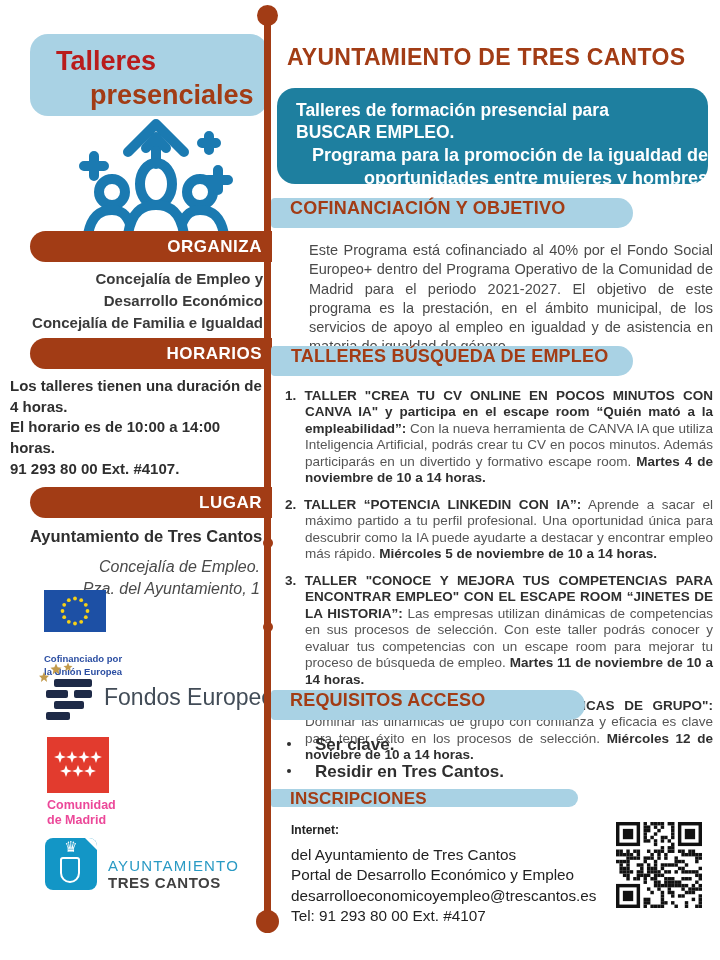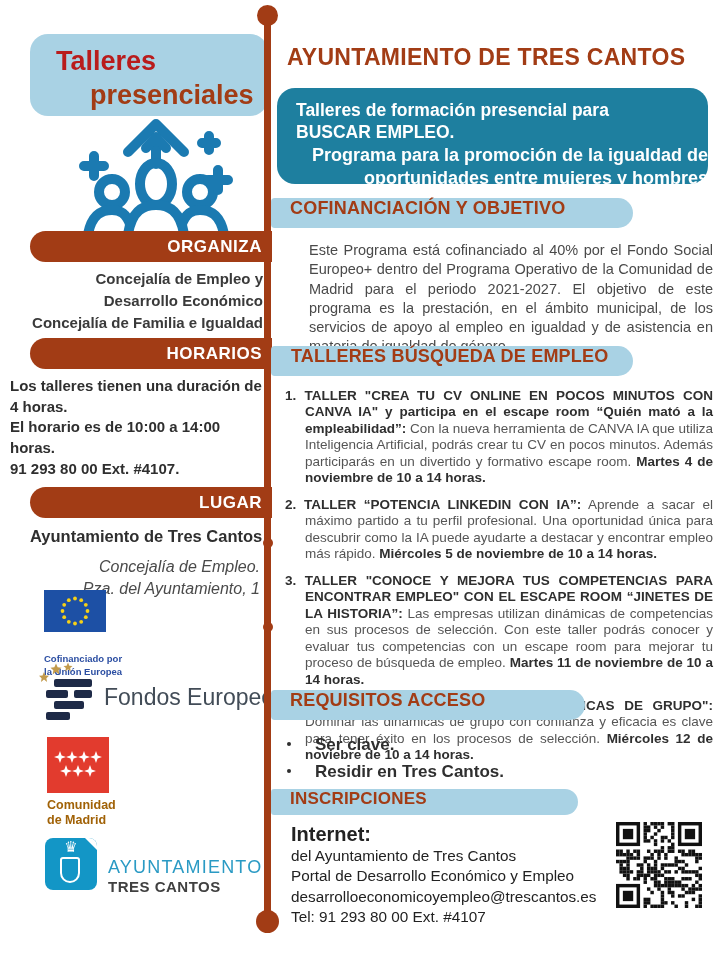--- a/index.html
+++ b/index.html
@@ -32,59 +32,59 @@
   .org-lines{position:absolute;left:0;top:268px;width:263px;text-align:right;font-weight:bold;font-size:15px;line-height:1.45;color:#3a3a3a;}
   .horarios-text{position:absolute;left:10px;top:376px;width:254px;font-weight:bold;font-size:15px;line-height:1.38;color:#2f2f2f;}
   .lugar-venue{position:absolute;left:30px;top:527px;font-weight:bold;font-size:16.5px;color:#2f2f2f;}
   .lugar-address{position:absolute;left:0;top:556px;width:260px;text-align:right;font-style:italic;font-size:16px;line-height:1.35;color:#4a4a4a;}
 
   .eu-logo{position:absolute;left:44px;top:590px;}
   .eu-caption{position:absolute;left:44px;top:637px;font-size:9.5px;font-weight:bold;color:#2b4ea2;line-height:1.35;margin-top:16px;}
   .fondos-logo{position:absolute;left:34px;top:663px;}
   .fondos-label{position:absolute;left:104px;top:684px;font-size:23px;color:#424c57;}
   .madrid-logo{position:absolute;left:47px;top:737px;width:62px;height:56px;background:#e23b2e;}
-  .madrid-caption{position:absolute;left:47px;top:798px;font-size:12.5px;font-weight:bold;color:#a16207;line-height:1.22;}
+  .madrid-caption{position:absolute;left:47px;top:798px;font-size:12.5px;font-weight:bold;color:#ec4899;line-height:1.22;}
   .tc-badge{position:absolute;left:45px;top:838px;width:52px;height:52px;background:#1396c6;border-radius:8px;overflow:hidden;}
   .tc-badge .cut{position:absolute;right:-1px;top:-1px;width:0;height:0;border-left:14px solid transparent;border-top:14px solid #ffffff;}
   .tc-badge .crown{position:absolute;left:0;right:0;top:1px;text-align:center;color:#fff;font-size:15px;line-height:1;}
   .tc-badge .shield{position:absolute;left:15px;top:19px;width:20px;height:26px;border:2.5px solid #fff;border-radius:3px 3px 10px 10px;box-sizing:border-box;}
   .tc-text{position:absolute;left:108px;top:857px;}
-  .tc-text .t1{font-size:18px;letter-spacing:1.2px;color:#2a9ac4;}
+  .tc-text .t1{font-size:15px;letter-spacing:1.2px;color:#2a9ac4;}
   .tc-text .t2{font-size:15px;font-weight:bold;letter-spacing:.5px;color:#404040;}
 
   
   .main-title{position:absolute;left:287px;top:44px;font-size:23px;font-weight:bold;color:#a23c15;letter-spacing:.3px;}
   .hero-box{position:absolute;left:277px;top:88px;width:431px;height:96px;background:#1e7f9f;border-radius:18px;
     padding:11px 0 0 19px;box-sizing:border-box;color:#fff;font-weight:bold;}
   .hero-box .big{font-size:17.5px;line-height:1.28;}
   .hero-box .small{font-size:18px;line-height:1.3;text-align:right;}
 
   .banner-right{position:absolute;left:271px;height:30px;background:#a9d2e4;border-radius:4px 16px 16px 4px;
     display:flex;align-items:flex-start;padding-left:19px;box-sizing:border-box;
     color:#a23c15;font-weight:bold;font-size:18px;letter-spacing:.2px;z-index:6;}
   .banner-right.cofin{top:198px;width:362px;}
   .banner-right.talleres{top:346px;width:362px;padding-left:20px;}
   .banner-right.requisitos{top:690px;width:314px;}
-  .banner-right.inscripciones{top:789px;width:307px;height:26px;font-size:17px;}
+  .banner-right.inscripciones{top:789px;width:307px;height:18px;font-size:17px;}
 
   .cofin-body{position:absolute;left:309px;top:241px;width:404px;font-size:14.5px;line-height:1.33;color:#4a4a4a;text-align:justify;}
 
   .talleres-list{position:absolute;left:285px;top:388px;width:428px;font-size:13.5px;line-height:1.22;color:#555;text-align:justify;}
   .talleres-list .item{padding-left:20px;text-indent:-20px;margin-bottom:10px;}
   .talleres-list .num{font-weight:bold;color:#2f2f2f;}
   .talleres-list .t{font-weight:bold;color:#2f2f2f;}
   .talleres-list .d{font-weight:bold;color:#2f2f2f;}
 
   .req-list{position:absolute;left:287px;top:735px;}
   .req-row{display:flex;align-items:baseline;margin-bottom:7px;}
   .req-row .dot{width:4px;height:4px;border-radius:50%;background:#2f2f2f;margin-right:24px;position:relative;top:-4px;}
   .req-row .lbl{font-size:17px;font-weight:bold;color:#2f2f2f;}
 
   .insc-block{position:absolute;left:291px;top:823px;width:322px;color:#222;}
-  .insc-block .net{font-size:20px;font-weight:bold;margin-bottom:0;}
+  .insc-block .net{font-size:12px;font-weight:bold;margin-bottom:8px;}
   .insc-block .ln{font-size:15.3px;line-height:1.34;}
 
   .qr{position:absolute;left:616px;top:822px;width:86px;height:86px;}
 </style>
 </head>
 <body>
 
 <div id="poster">
 
   <div class="tl-line"></div>

